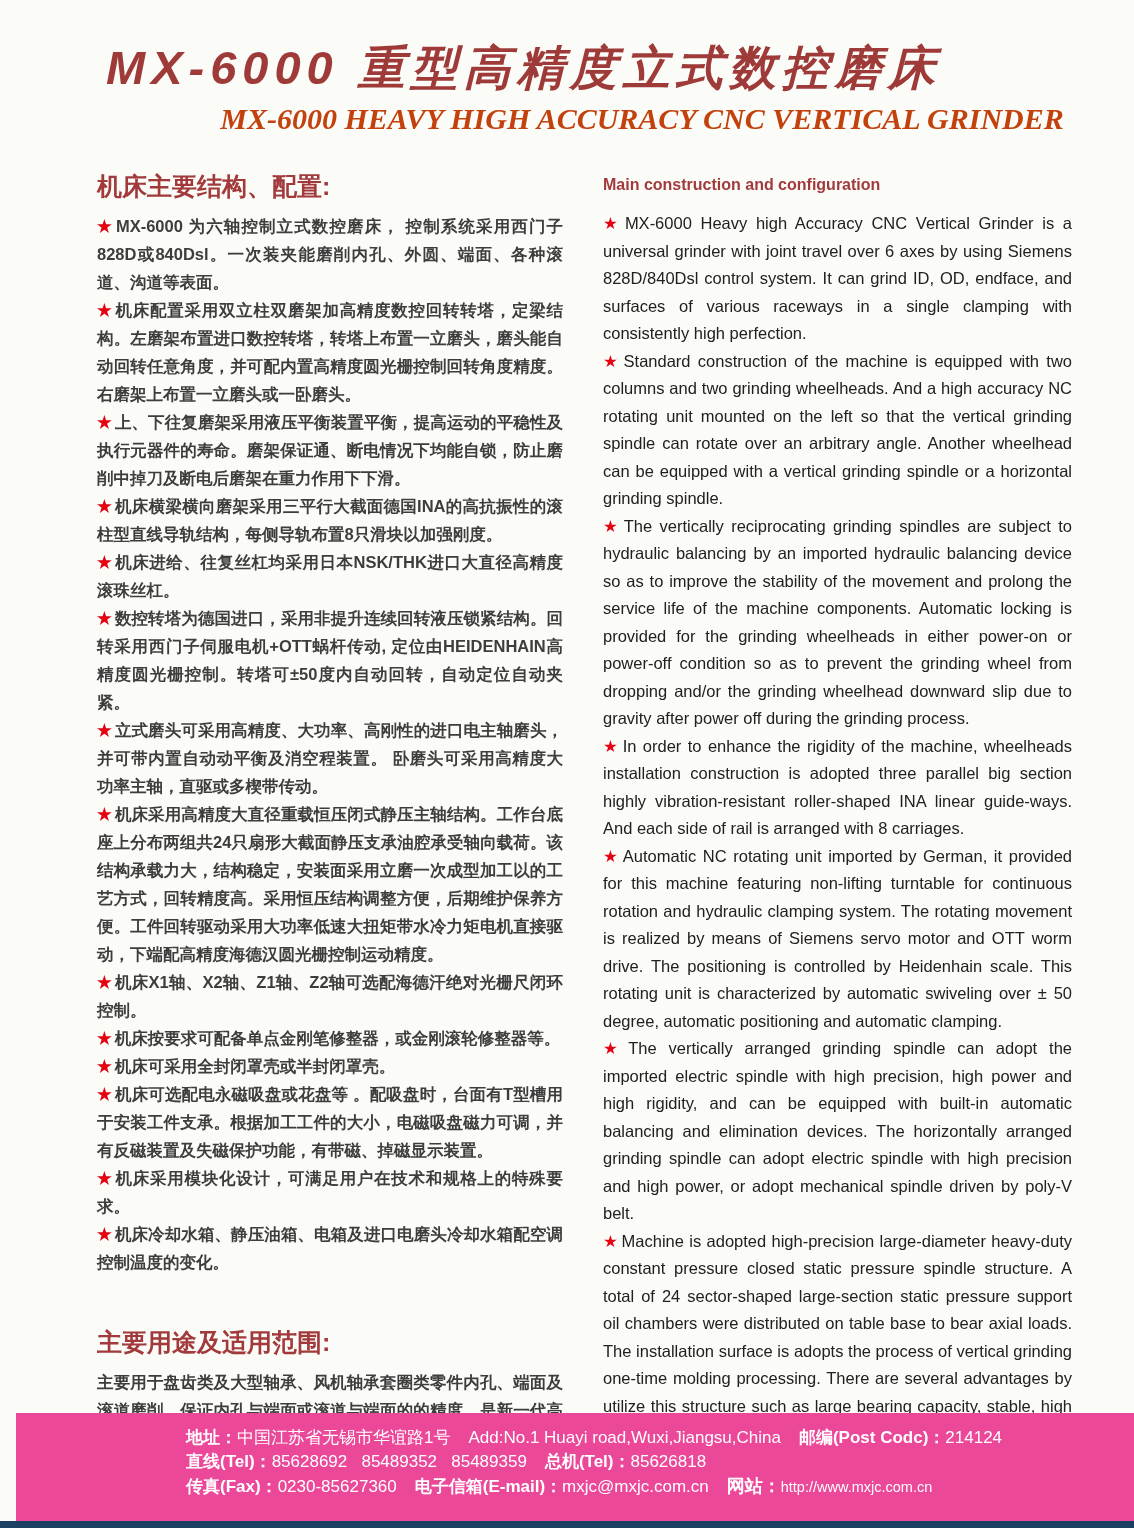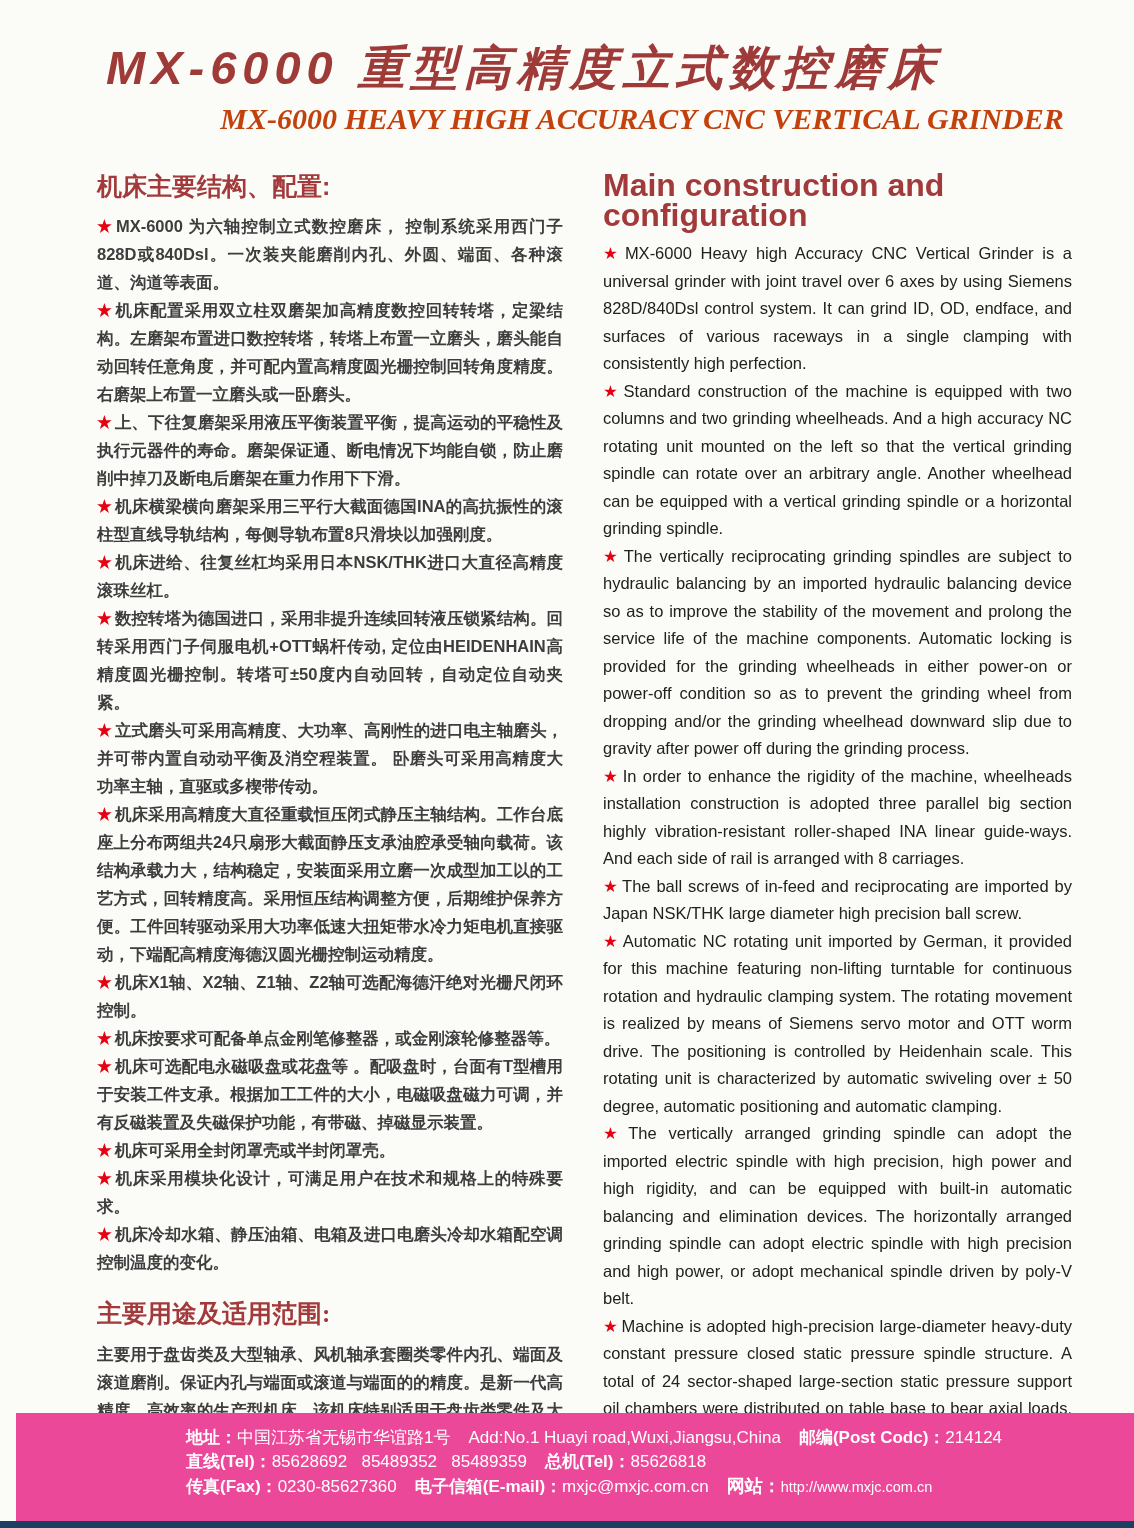--- a/index.html
+++ b/index.html
@@ -40,22 +40,22 @@
   .col { flex:none; }
   .col-left  { width:466px; }
   .col-right { width:469px; }
 
   .sec-heading {
     color:#a23a3c;
     font-weight:bold;
     margin:0 0 10px 0;
   }
   .sec-heading.cn { font-size:25px; line-height:32px; }
-  .sec-heading.en { font-size:32px; line-height:30px; }
-  .mt-lg { margin-top:22px;font-family:Liberation Serif, serif; }
+  .sec-heading.en { font-size:16px; line-height:30px; }
+  .mt-lg { margin-top:50px; }
   .mt-md { margin-top:16px; }
 
   .bullet, .para {
     margin:0;
     text-align:justify;
   }
   .cn-text {
     font-size:16.5px; line-height:28px;
     color:#3d3d3d; font-weight:bold;
   }
@@ -116,23 +116,23 @@
           <p class="bullet cn-text"><span class="star">★</span><span class="btext">数控转塔为德国进口，采用非提升连续回转液压锁紧结构。回转采用西门子伺服电机+OTT蜗杆传动, 定位由HEIDENHAIN高精度圆光栅控制。转塔可±50度内自动回转，自动定位自动夹紧。</span></p>
 
           <p class="bullet cn-text"><span class="star">★</span><span class="btext">立式磨头可采用高精度、大功率、高刚性的进口电主轴磨头，并可带内置自动动平衡及消空程装置。 卧磨头可采用高精度大功率主轴，直驱或多楔带传动。</span></p>
 
           <p class="bullet cn-text"><span class="star">★</span><span class="btext">机床采用高精度大直径重载恒压闭式静压主轴结构。工作台底座上分布两组共24只扇形大截面静压支承油腔承受轴向载荷。该结构承载力大，结构稳定，安装面采用立磨一次成型加工以的工艺方式，回转精度高。采用恒压结构调整方便，后期维护保养方便。工件回转驱动采用大功率低速大扭矩带水冷力矩电机直接驱动，下端配高精度海德汉圆光栅控制运动精度。</span></p>
 
           <p class="bullet cn-text"><span class="star">★</span><span class="btext">机床X1轴、X2轴、Z1轴、Z2轴可选配海德汗绝对光栅尺闭环控制。</span></p>
 
           <p class="bullet cn-text"><span class="star">★</span><span class="btext">机床按要求可配备单点金刚笔修整器，或金刚滚轮修整器等。</span></p>
 
+          <p class="bullet cn-text"><span class="star">★</span><span class="btext">机床可采用全封闭罩壳或半封闭罩壳。</span></p>
+
           <p class="bullet cn-text"><span class="star">★</span><span class="btext">机床可选配电永磁吸盘或花盘等 。配吸盘时，台面有T型槽用于安装工件支承。根据加工工件的大小，电磁吸盘磁力可调，并有反磁装置及失磁保护功能，有带磁、掉磁显示装置。</span></p>
-
-          <p class="bullet cn-text"><span class="star">★</span><span class="btext">机床可采用全封闭罩壳或半封闭罩壳。</span></p>
 
           <p class="bullet cn-text"><span class="star">★</span><span class="btext">机床采用模块化设计，可满足用户在技术和规格上的特殊要求。</span></p>
 
           <p class="bullet cn-text"><span class="star">★</span><span class="btext">机床冷却水箱、静压油箱、电箱及进口电磨头冷却水箱配空调控制温度的变化。</span></p>
         </div>
 
       <h3 class="sec-heading cn mt-lg">主要用途及适用范围:</h3>
       <p class="para cn-text">主要用于盘齿类及大型轴承、风机轴承套圈类零件内孔、端面及滚道磨削。保证内孔与端面或滚道与端面的的精度。是新一代高精度、高效率的生产型机床。该机床特别适用于盘齿类零件及大型轴承、风机轴承套圈的大批量生产。</p>
 
       <h3 class="sec-heading en mt-md">Main Applications</h3>
@@ -144,21 +144,20 @@
       <div class="bullets">
 
           <p class="bullet en-text"><span class="star">★</span><span class="btext">MX-6000 Heavy high Accuracy CNC Vertical Grinder is a universal grinder with joint travel over 6 axes by using Siemens 828D/840Dsl control system. It can grind ID, OD, endface, and surfaces of various raceways in a single clamping with consistently high perfection.</span></p>
 
           <p class="bullet en-text"><span class="star">★</span><span class="btext">Standard construction of the machine is equipped with two columns and two grinding wheelheads. And a high accuracy NC rotating unit mounted on the left so that the vertical grinding spindle can rotate over an arbitrary angle. Another wheelhead can be equipped with a vertical grinding spindle or a horizontal grinding spindle.</span></p>
 
           <p class="bullet en-text"><span class="star">★</span><span class="btext">The vertically reciprocating grinding spindles are subject to hydraulic balancing by an imported hydraulic balancing device so as to improve the stability of the movement and prolong the service life of the machine components. Automatic locking is provided for the grinding wheelheads in either power-on or power-off condition so as to prevent the grinding wheel from dropping and/or the grinding wheelhead downward slip due to gravity after power off during the grinding process.</span></p>
 
           <p class="bullet en-text"><span class="star">★</span><span class="btext">In order to enhance the rigidity of the machine, wheelheads installation construction is adopted three parallel big section highly vibration-resistant roller-shaped INA linear guide-ways. And each side of rail is arranged with 8 carriages.</span></p>
 
-          <p class="bullet en-text"><span class="star">★</span><span class="btext">The ball screws of in-feed and reciprocating are imported by Japan NSK/THK large diameter high precision ball screw.</span></p>
 
           <p class="bullet en-text"><span class="star">★</span><span class="btext">Automatic NC rotating unit imported by German, it provided for this machine featuring non-lifting turntable for continuous rotation and hydraulic clamping system. The rotating movement is realized by means of Siemens servo motor and OTT worm drive. The positioning is controlled by Heidenhain scale. This rotating unit is characterized by automatic swiveling over ± 50 degree, automatic positioning and automatic clamping.</span></p>
 
           <p class="bullet en-text"><span class="star">★</span><span class="btext">The vertically arranged grinding spindle can adopt the imported electric spindle with high precision, high power and high rigidity, and can be equipped with built-in automatic balancing and elimination devices. The horizontally arranged grinding spindle can adopt electric spindle with high precision and high power, or adopt mechanical spindle driven by poly-V belt.</span></p>
 
           <p class="bullet en-text"><span class="star">★</span><span class="btext">Machine is adopted high-precision large-diameter heavy-duty constant pressure closed static pressure spindle structure. A total of 24 sector-shaped large-section static pressure support oil chambers were distributed on table base to bear axial loads. The installation surface is adopts the process of vertical grinding one-time molding processing. There are several advantages by utilize this structure such as large bearing capacity, stable, high rotation accuracy, easy adjustment and easy maintenance. The workpiece rotation is directly driven by a high-power, low-speed, high-torque water-cooled torque motor, and there is a high-precision circle encoder from HEIDENHAIN on the bottom to enhance the motion accuracy.</span></p>
 
         </div>
     </section>
 

